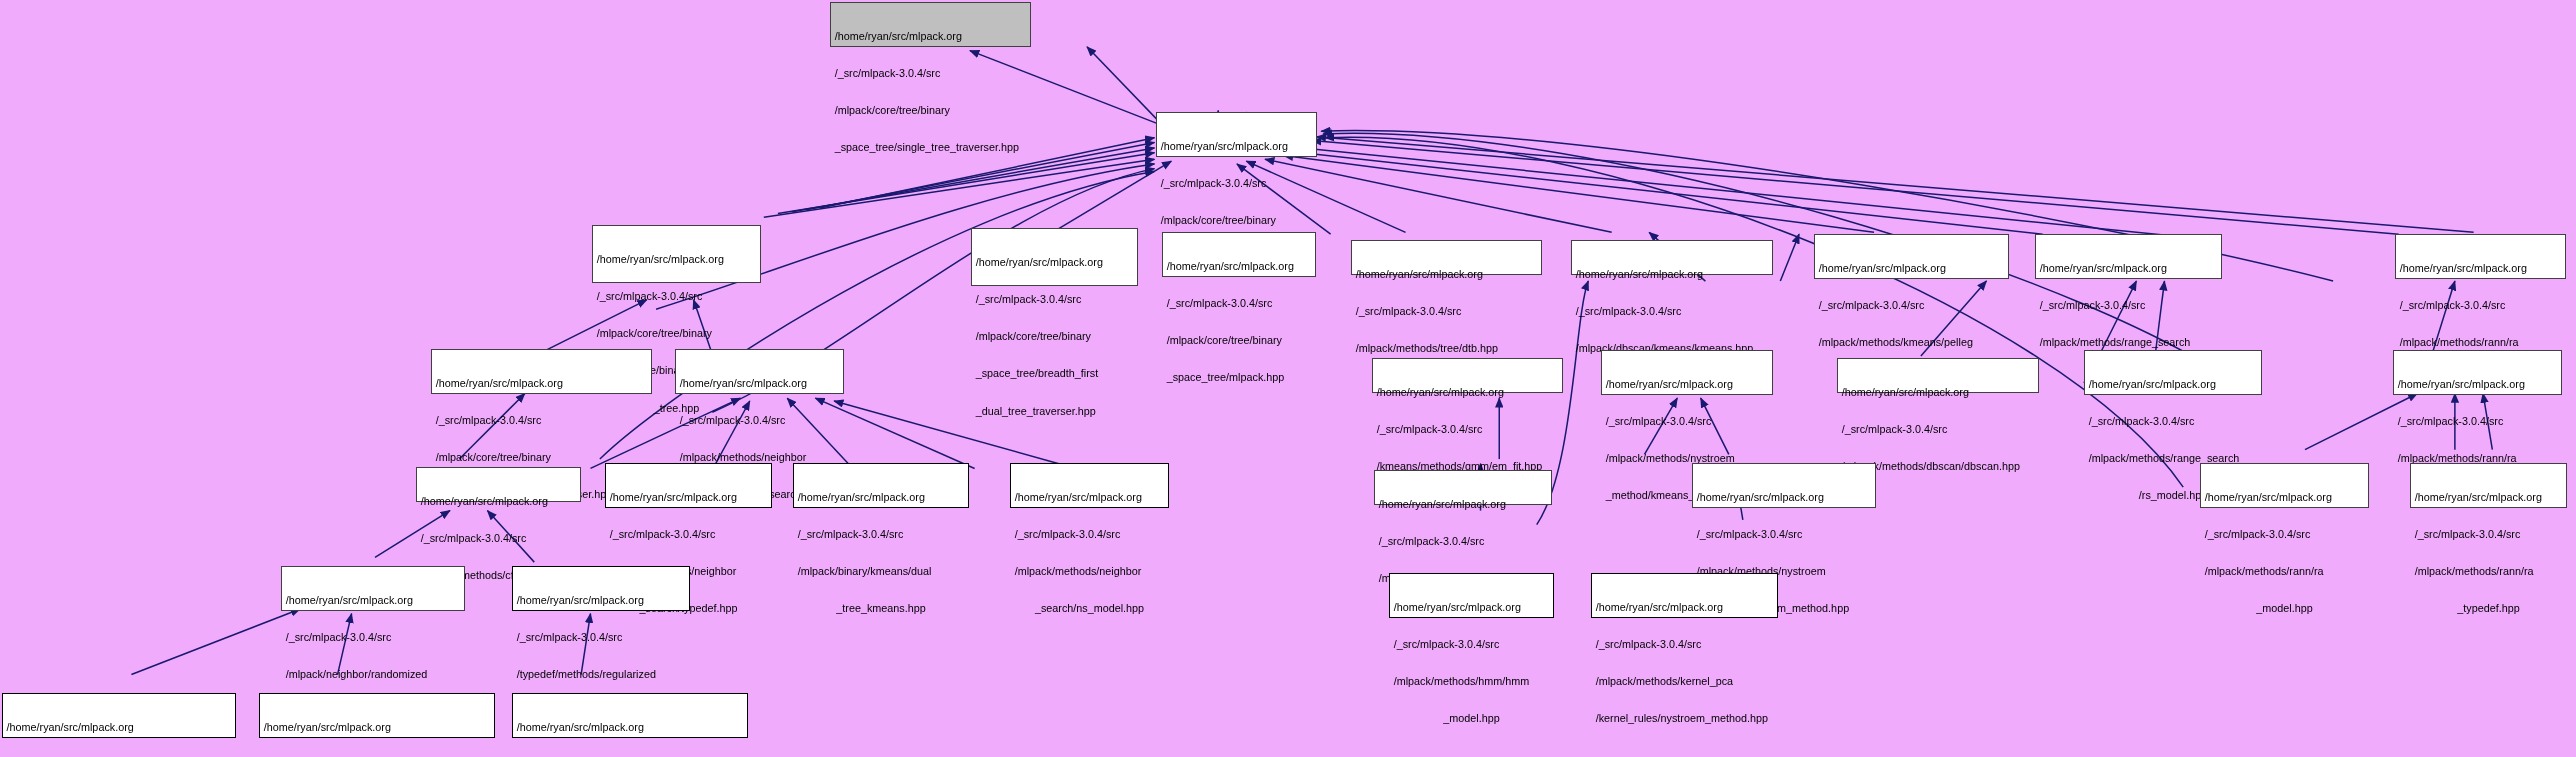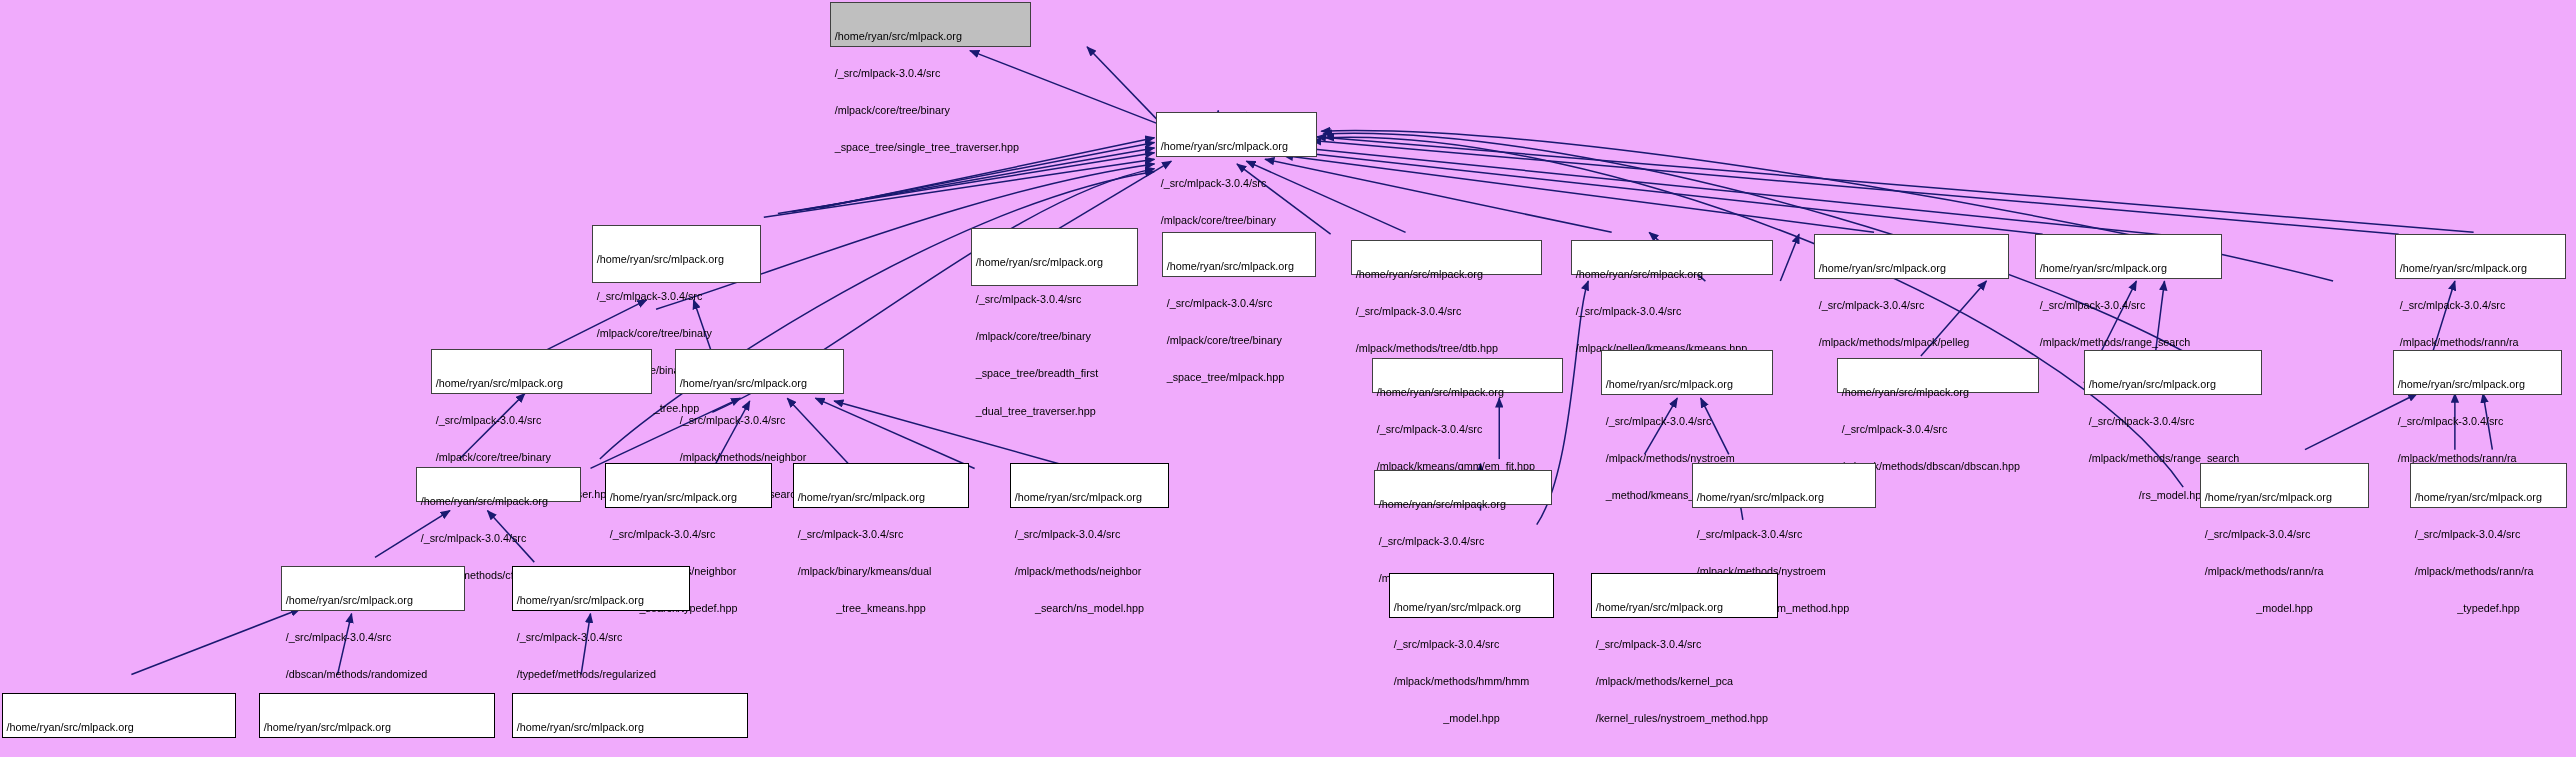--- a/index.html
+++ b/index.html
@@ -164,27 +164,27 @@
 
   <div class="node thick" style="left:1351px; top:240px; width:191px; height:35px;">
     <span class="ln l">/home/ryan/src/mlpack.org</span>
     <span class="ln l">/_src/mlpack-3.0.4/src</span>
     <span class="ln l">/mlpack/methods/tree/dtb.hpp</span>
   </div>
 
   <div class="node thick" style="left:1571px; top:240px; width:202px; height:35px;">
     <span class="ln l">/home/ryan/src/mlpack.org</span>
     <span class="ln l">/_src/mlpack-3.0.4/src</span>
-    <span class="ln l">/mlpack/pelleg/kmeans/kmeans.hpp</span>
+    <span class="ln l">/mlpack/dbscan/kmeans/kmeans.hpp</span>
   </div>
 
   <div class="node thick" style="left:1814px; top:234px; width:195px; height:45px;">
     <span class="ln l">/home/ryan/src/mlpack.org</span>
     <span class="ln l">/_src/mlpack-3.0.4/src</span>
-    <span class="ln l">/mlpack/methods/mlpack/pelleg</span>
+    <span class="ln l">/mlpack/methods/kmeans/pelleg</span>
     <span class="ln">_moore_kmeans.hpp</span>
   </div>
 
   <div class="node thick" style="left:2035px; top:234px; width:187px; height:45px;">
     <span class="ln l">/home/ryan/src/mlpack.org</span>
     <span class="ln l">/_src/mlpack-3.0.4/src</span>
     <span class="ln l">/mlpack/methods/range_search</span>
     <span class="ln">/range_search.hpp</span>
   </div>
 
@@ -205,21 +205,21 @@
   <div class="node thick" style="left:675px; top:349px; width:169px; height:45px;">
     <span class="ln l">/home/ryan/src/mlpack.org</span>
     <span class="ln l">/_src/mlpack-3.0.4/src</span>
     <span class="ln l">/mlpack/methods/neighbor</span>
     <span class="ln l">_search/neighbor_search.hpp</span>
   </div>
 
   <div class="node thick" style="left:1372px; top:358px; width:191px; height:35px;">
     <span class="ln l">/home/ryan/src/mlpack.org</span>
     <span class="ln l">/_src/mlpack-3.0.4/src</span>
-    <span class="ln l">/mlpack/kmeans/gmm/em_fit.hpp</span>
+    <span class="ln l">/kmeans/methods/gmm/em_fit.hpp</span>
   </div>
 
   <div class="node thick" style="left:1601px; top:350px; width:172px; height:45px;">
     <span class="ln l">/home/ryan/src/mlpack.org</span>
     <span class="ln l">/_src/mlpack-3.0.4/src</span>
     <span class="ln l">/mlpack/methods/nystroem</span>
     <span class="ln l">_method/kmeans_selection.hpp</span>
   </div>
 
   <div class="node thick" style="left:1837px; top:358px; width:202px; height:35px;">
@@ -292,21 +292,21 @@
   <div class="node thick" style="left:2410px; top:463px; width:157px; height:45px;">
     <span class="ln l">/home/ryan/src/mlpack.org</span>
     <span class="ln l">/_src/mlpack-3.0.4/src</span>
     <span class="ln l">/mlpack/methods/rann/ra</span>
     <span class="ln">_typedef.hpp</span>
   </div>
 
   <div class="node thick" style="left:281px; top:566px; width:184px; height:45px;">
     <span class="ln l">/home/ryan/src/mlpack.org</span>
     <span class="ln l">/_src/mlpack-3.0.4/src</span>
-    <span class="ln l">/dbscan/methods/randomized</span>
+    <span class="ln l">/mlpack/neighbor/randomized</span>
     <span class="ln">_svd/randomized_svd.hpp</span>
   </div>
 
   <div class="node" style="left:512px; top:566px; width:178px; height:45px;">
     <span class="ln l">/home/ryan/src/mlpack.org</span>
     <span class="ln l">/_src/mlpack-3.0.4/src</span>
     <span class="ln l">/typedef/methods/regularized</span>
     <span class="ln">_svd/regularized_svd.hpp</span>
   </div>
 

